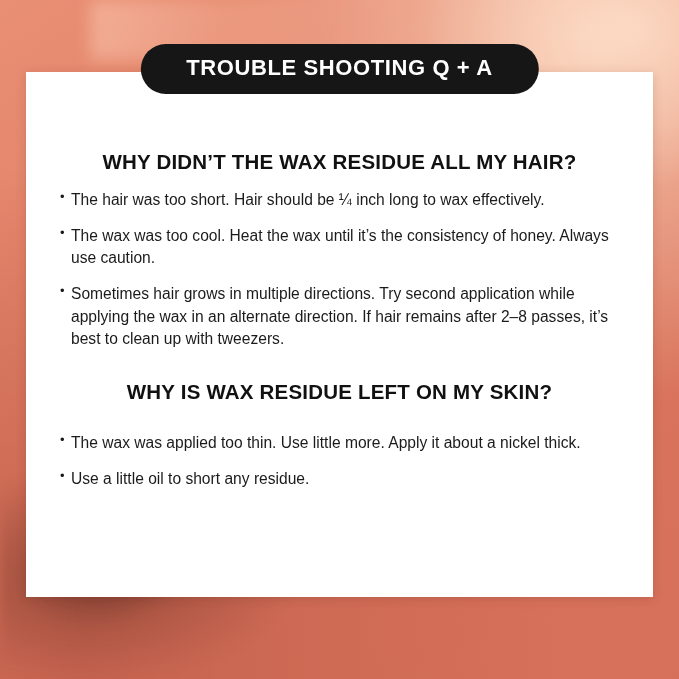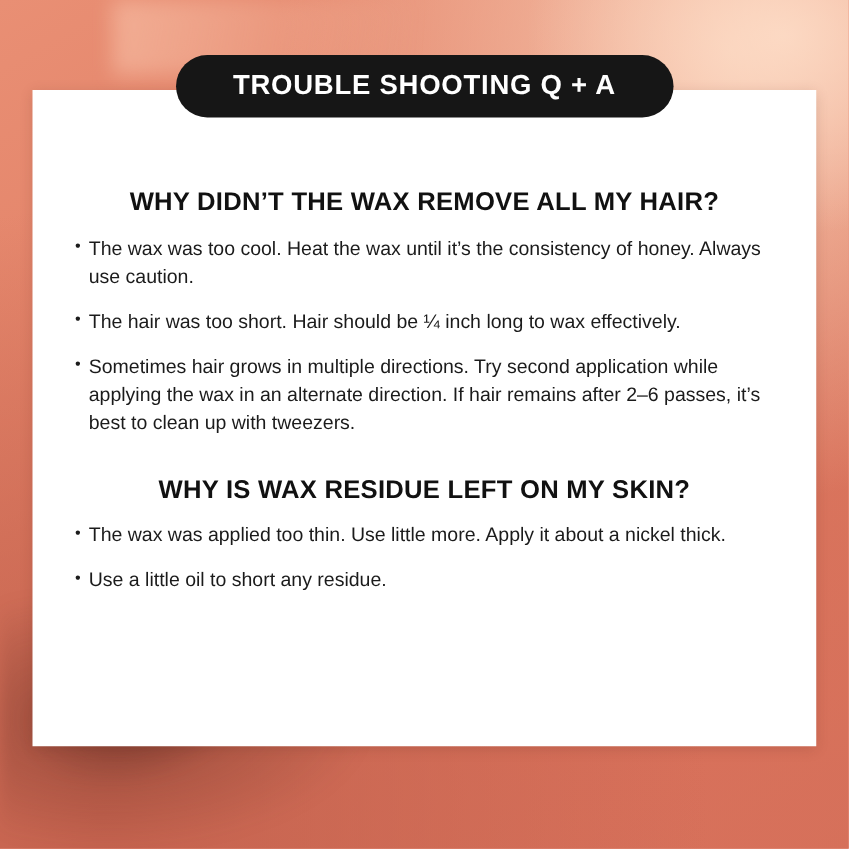--- a/index.html
+++ b/index.html
@@ -102,21 +102,21 @@
   }
   .section-one-title { padding-top: 30px; }
   .section-two-title { padding-top: 30px; }
 
   ul.qa-list {
     list-style: none;
     margin: 0;
     padding: 0;
   }
   ul.qa-list.first { margin-top: 15px; }
-  ul.qa-list.second { margin-top: 14px; }
+  ul.qa-list.second { margin-top: 28px; }
 
   ul.qa-list li {
     position: relative;
     padding-left: 11px;
     margin-bottom: 14px;
     font-size: 15.6px;
     line-height: 1.42;
     color: #1b1b1b;
   }
   ul.qa-list li:last-child { margin-bottom: 0; }
@@ -135,26 +135,26 @@
 <div class="page">
 
   <div class="bg-glow-top"></div>
   <div class="bg-streak"></div>
   <div class="bg-shadow-a"></div>
   <div class="bg-shadow-b"></div>
 
   <div class="card">
     <div class="content">
 
-      <h2 class="section-title section-one-title">WHY DIDN’T THE WAX REMOVE ALL MY HAIR?</h2>
+      <h2 class="section-title section-one-title">WHY DIDN’T THE WAX RESIDUE ALL MY HAIR?</h2>
 
       <ul class="qa-list first">
+        <li>The hair was too short. Hair should be ¼ inch long to wax effectively.</li>
         <li>The wax was too cool. Heat the wax until it’s the consistency of honey. Always use caution.</li>
-        <li>The hair was too short. Hair should be ¼ inch long to wax effectively.</li>
-        <li>Sometimes hair grows in multiple directions. Try second application while applying the wax in an alternate direction. If hair remains after 2–6 passes, it’s best to clean up with tweezers.</li>
+        <li>Sometimes hair grows in multiple directions. Try second application while applying the wax in an alternate direction. If hair remains after 2–8 passes, it’s best to clean up with tweezers.</li>
       </ul>
 
       <h2 class="section-title section-two-title">WHY IS WAX RESIDUE LEFT ON MY SKIN?</h2>
 
       <ul class="qa-list second">
         <li>The wax was applied too thin. Use little more. Apply it about a nickel thick.</li>
         <li>Use a little oil to short any residue.</li>
       </ul>
 
     </div>

